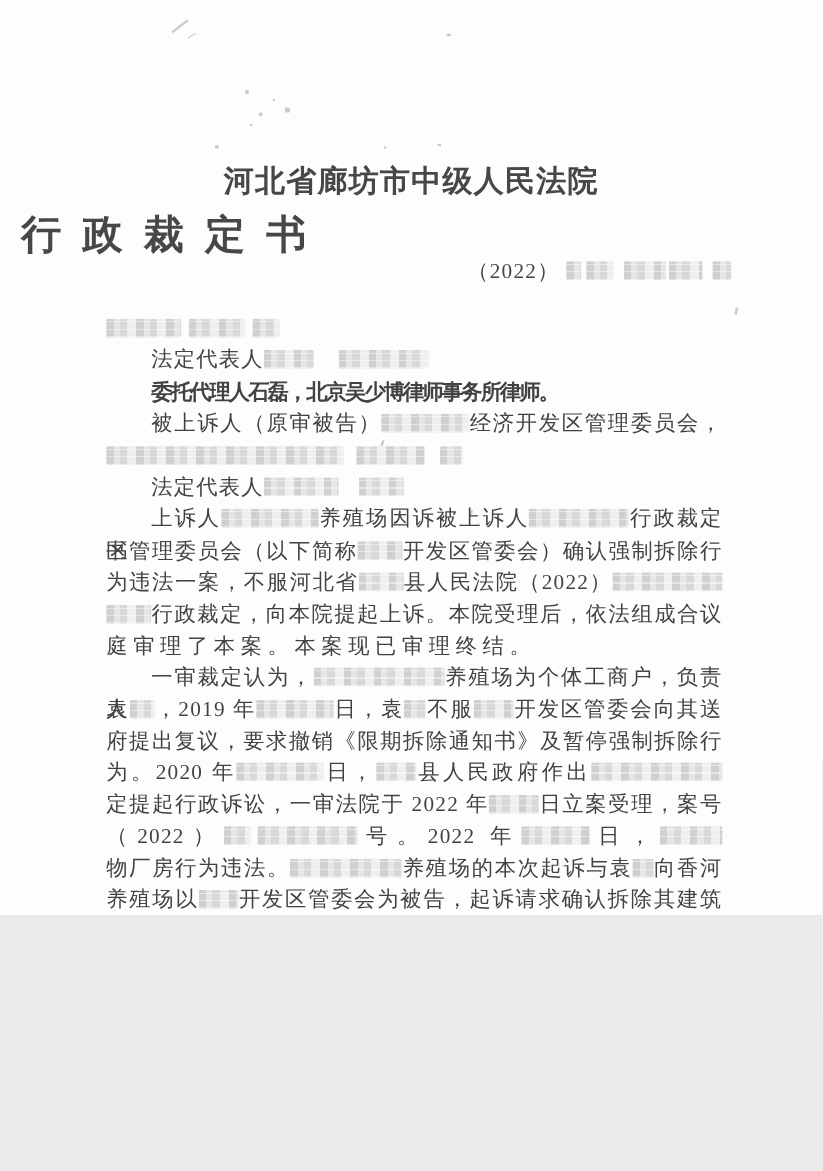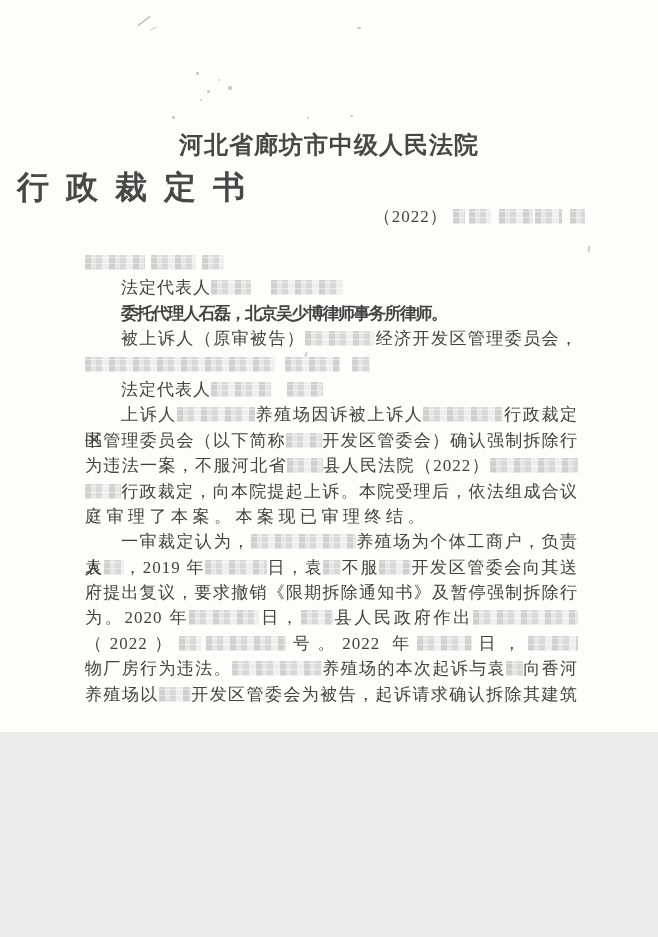--- a/index.html
+++ b/index.html
@@ -84,19 +84,20 @@
       <div class="line ind"><span>法定代表人</span><span class="rd" style="width: 60px;"></span><span class="gp" style="width: 16px;"></span><span class="rd" style="width: 36px;"></span></div>
       <div class="line just ind"><span>上诉人</span><span class="rd" style="width: 78px;"></span><span>养殖场因诉被上诉人</span><span class="rd" style="width: 80px;"></span><span>行政裁定书</span></div>
       <div class="line just"><span>区管理委员会（以下简称</span><span class="rd" style="width: 36px;"></span><span>开发区管委会）确认强制拆除行</span></div>
       <div class="line just"><span>为违法一案，不服河北省</span><span class="rd" style="width: 36px;"></span><span>县人民法院（2022）</span><span class="rd" style="width: 88px;"></span></div>
       <div class="line just"><span class="rd" style="width: 36px;"></span><span>行政裁定，向本院提起上诉。本院受理后，依法组成合议</span></div>
       <div class="line" style="letter-spacing: 4.5px;"><span>庭审理了本案。本案现已审理终结。</span></div>
       <div class="line just ind"><span>一审裁定认为，</span><span class="rd" style="width: 105px;"></span><span>养殖场为个体工商户，负责人</span></div>
       <div class="line just"><span>袁</span><span class="rd" style="width: 20px;"></span><span>，2019 年</span><span class="rd" style="width: 62px;"></span><span>日，袁</span><span class="rd" style="width: 18px;"></span><span>不服</span><span class="rd" style="width: 32px;"></span><span>开发区管委会向其送</span></div>
       <div class="line just"><span>府提出复议，要求撤销《限期拆除通知书》及暂停强制拆除行</span></div>
       <div class="line just"><span>为。2020 年</span><span class="rd" style="width: 70px;"></span><span>日，</span><span class="rd" style="width: 32px;"></span><span>县人民政府作出</span><span class="rd" style="width: 105px;"></span></div>
+      <div class="line just"><span>定提起行政诉讼，一审法院于 2022 年</span><span class="rd" style="width: 40px;"></span><span>日立案受理，案号</span></div>
       <div class="line just"><span>（2022）</span><span class="rd" style="width: 22px;"></span><span class="gp" style="width: 5px;"></span><span class="rd" style="width: 80px;"></span><span>号。2022 年</span><span class="rd" style="width: 55px;"></span><span>日，</span><span class="rd" style="width: 50px;"></span></div>
       <div class="line just"><span>物厂房行为违法。</span><span class="rd" style="width: 90px;"></span><span>养殖场的本次起诉与袁</span><span class="rd" style="width: 17px;"></span><span>向香河</span></div>
       <div class="line just"><span>养殖场以</span><span class="rd" style="width: 32px;"></span><span>开发区管委会为被告，起诉请求确认拆除其建筑</span></div>
     </div>
 
   <div class="pageno">— 1 —</div>
 </div>
 
 </body></html>

